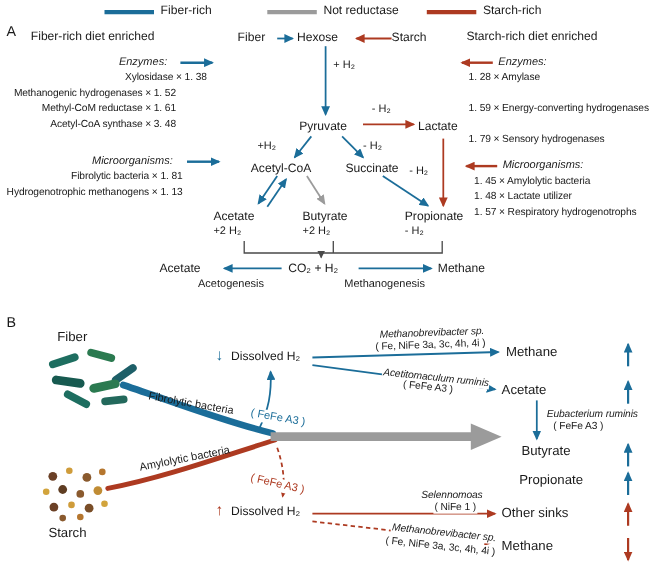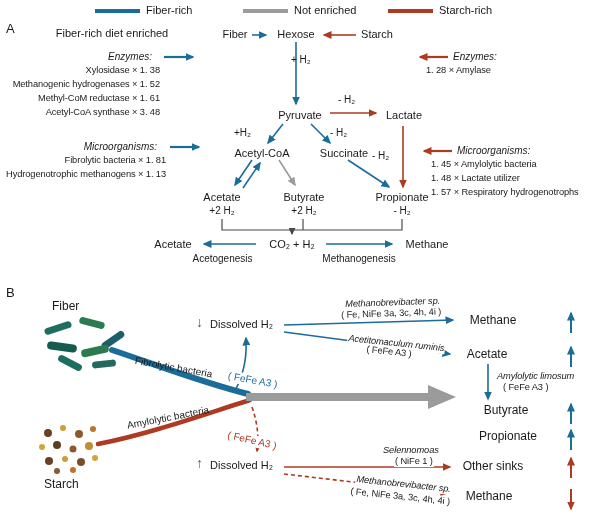--- a/index.html
+++ b/index.html
@@ -2,21 +2,21 @@
 <html style="--fiber: #1b6d99; --starch: #ad3a21; --neutral: #9b9b9b; --ink: #1a1a1a;"><head>
 <meta charset="utf-8">
 <style>
   :root{ --fiber:#1b6d99; --starch:#ad3a21; --neutral:#9b9b9b; --ink:#1a1a1a; }
   *{margin:0;padding:0;box-sizing:border-box;}
   html,body{background:#fff;}
   body{width:600px;height:526px;font-family:"Liberation Sans",sans-serif;color:var(--ink);}
   .figure{position:relative;width:600px;height:526px;background:#fff;overflow:hidden;}
   .art{position:absolute;left:0;top:0;}
   .t{position:absolute;font-size:10px;line-height:1.15;white-space:nowrap;color:var(--ink);}
-  .c{text-align:center;}
+  .c{}
   .b{font-weight:normal;}
   .i{font-style:italic;}
   .blue{color:var(--fiber);}
   .red{color:var(--starch);}
   .s9{font-size:9.3px;letter-spacing:-0.1px;}
   .s10{font-size:10px;}
   .s11{font-size:11px;}
   .s12{font-size:12px;}
   .s13{font-size:13px;}
   .s14{font-size:14px;}
@@ -116,42 +116,45 @@
       <line class="sb" x1="571" y1="333" x2="571" y2="313" stroke-width="2" marker-end="url(#mb)"></line>
       <line class="sb" x1="571" y1="367" x2="571" y2="347" stroke-width="2" marker-end="url(#mb)"></line>
       <line class="sb" x1="571" y1="424" x2="571" y2="404" stroke-width="2" marker-end="url(#mb)"></line>
       <line class="sb" x1="571" y1="450" x2="571" y2="430" stroke-width="2" marker-end="url(#mb)"></line>
       <line class="sr" x1="571" y1="478" x2="571" y2="458" stroke-width="2" marker-end="url(#mr)"></line>
       <line class="sr" x1="571" y1="489" x2="571" y2="509" stroke-width="2" marker-end="url(#mr)"></line>
     </g>
   </svg>
 
   <div class="t s11 b" style="left:146px;top:4px">Fiber-rich</div>
-  <div class="t s11 b" style="left:294px;top:4px">Not enriched</div>
+  <div class="t s11 b" style="left:294px;top:4px">Not reductase</div>
   <div class="t s11 b" style="left:439px;top:4px">Starch-rich</div>
 
   <div class="t s13 b" style="left:6px;top:22px">A</div>
   <div class="t s11 b c" style="left:28px;top:27px;width:168px">Fiber-rich diet enriched</div>
   <div class="t s11 c" style="left:216px;top:28px;width:38px">Fiber</div>
   <div class="t s11 c" style="left:270px;top:28px;width:52px">Hexose</div>
   <div class="t s11 c" style="left:356px;top:28px;width:42px">Starch</div>
-
-  <div class="t s10" style="left:291px;top:54px">+ H₂</div>
+  <div class="t s11 b c" style="left:424px;top:27px;width:170px">Starch-rich diet enriched</div>
+
+  <div class="t s10" style="left:303px;top:54px">+ H₂</div>
 
   <div class="t s10 b i ra" style="left:0px;top:51px;width:152px">Enzymes:</div>
-  <div class="t s9 ra" style="left:0px;top:65px;width:160px">Xylosidase × 1. 38</div>
+  <div class="t s9 ra" style="left:0px;top:65px;width:188px">Xylosidase × 1. 38</div>
   <div class="t s9 ra" style="left:0px;top:79px;width:160px">Methanogenic hydrogenases × 1. 52</div>
   <div class="t s9 ra" style="left:0px;top:93px;width:160px">Methyl-CoM reductase × 1. 61</div>
   <div class="t s9 ra" style="left:0px;top:107px;width:160px">Acetyl-CoA synthase × 3. 48</div>
   <div class="t s10 b i ra" style="left:0px;top:141px;width:157px">Microorganisms:</div>
   <div class="t s9 ra" style="left:0px;top:155px;width:166px">Fibrolytic bacteria × 1. 81</div>
   <div class="t s9 ra" style="left:0px;top:169px;width:166px">Hydrogenotrophic methanogens × 1. 13</div>
 
   <div class="t s10 b i" style="left:453px;top:51px">Enzymes:</div>
   <div class="t s9" style="left:426px;top:65px">1. 28 × Amylase</div>
+  <div class="t s9" style="left:426px;top:93px">1. 59 × Energy-converting hydrogenases</div>
+  <div class="t s9" style="left:426px;top:121px">1. 79 × Sensory hydrogenases</div>
   <div class="t s10 b i" style="left:457px;top:145px">Microorganisms:</div>
   <div class="t s9" style="left:431px;top:159px">1. 45 × Amylolytic bacteria</div>
   <div class="t s9" style="left:431px;top:173px">1. 48 × Lactate utilizer</div>
   <div class="t s9" style="left:431px;top:187px">1. 57 × Respiratory hydrogenotrophs</div>
 
   <div class="t s11 c" style="left:272px;top:109px;width:56px">Pyruvate</div>
   <div class="t s10" style="left:338px;top:94px">- H₂</div>
   <div class="t s11 c" style="left:380px;top:109px;width:48px">Lactate</div>
   <div class="t s10" style="left:234px;top:127px">+H₂</div>
   <div class="t s10" style="left:330px;top:127px">- H₂</div>
@@ -182,21 +185,21 @@
 
   <div class="t s14 b blue" style="left:196px;top:314px">↓</div>
   <div class="t s11" style="left:210px;top:318px">Dissolved H₂</div>
   <div class="t s14 b red" style="left:196px;top:455px">↑</div>
   <div class="t s11" style="left:210px;top:459px">Dissolved H₂</div>
 
   <div class="t s9 i rot wbg" style="left:344px;top:299px;transform:rotate(-2deg)">Methanobrevibacter sp.</div>
   <div class="t s9 rot wbg" style="left:340px;top:310px;transform:rotate(-2deg)">( Fe, NiFe 3a, 3c, 4h, 4i )</div>
   <div class="t s9 i rot wbg" style="left:348px;top:333px;transform:rotate(6deg)">Acetitomaculum ruminis</div>
   <div class="t s9 rot wbg" style="left:366px;top:344px;transform:rotate(6deg)">( FeFe A3 )</div>
-  <div class="t s9 i wbg" style="left:496px;top:371px">Amylolytic limosum</div>
+  <div class="t s9 i wbg" style="left:496px;top:371px">Eubacterium ruminis</div>
   <div class="t s9 wbg" style="left:502px;top:382px">( FeFe A3 )</div>
   <div class="t s9 i wbg" style="left:382px;top:445px">Selennomoas</div>
   <div class="t s9 wbg" style="left:394px;top:456px">( NiFe 1 )</div>
   <div class="t s9 i rot wbg" style="left:356px;top:474px;transform:rotate(6deg)">Methanobrevibacter sp.</div>
   <div class="t s9 rot wbg" style="left:350px;top:486px;transform:rotate(6deg)">( Fe, NiFe 3a, 3c, 4h, 4i )</div>
 
   <div class="t s12 c" style="left:460px;top:314px;width:66px">Methane</div>
   <div class="t s12 c" style="left:456px;top:348px;width:62px">Acetate</div>
   <div class="t s12 c" style="left:474px;top:404px;width:64px">Butyrate</div>
   <div class="t s12 c" style="left:472px;top:430px;width:72px">Propionate</div>

